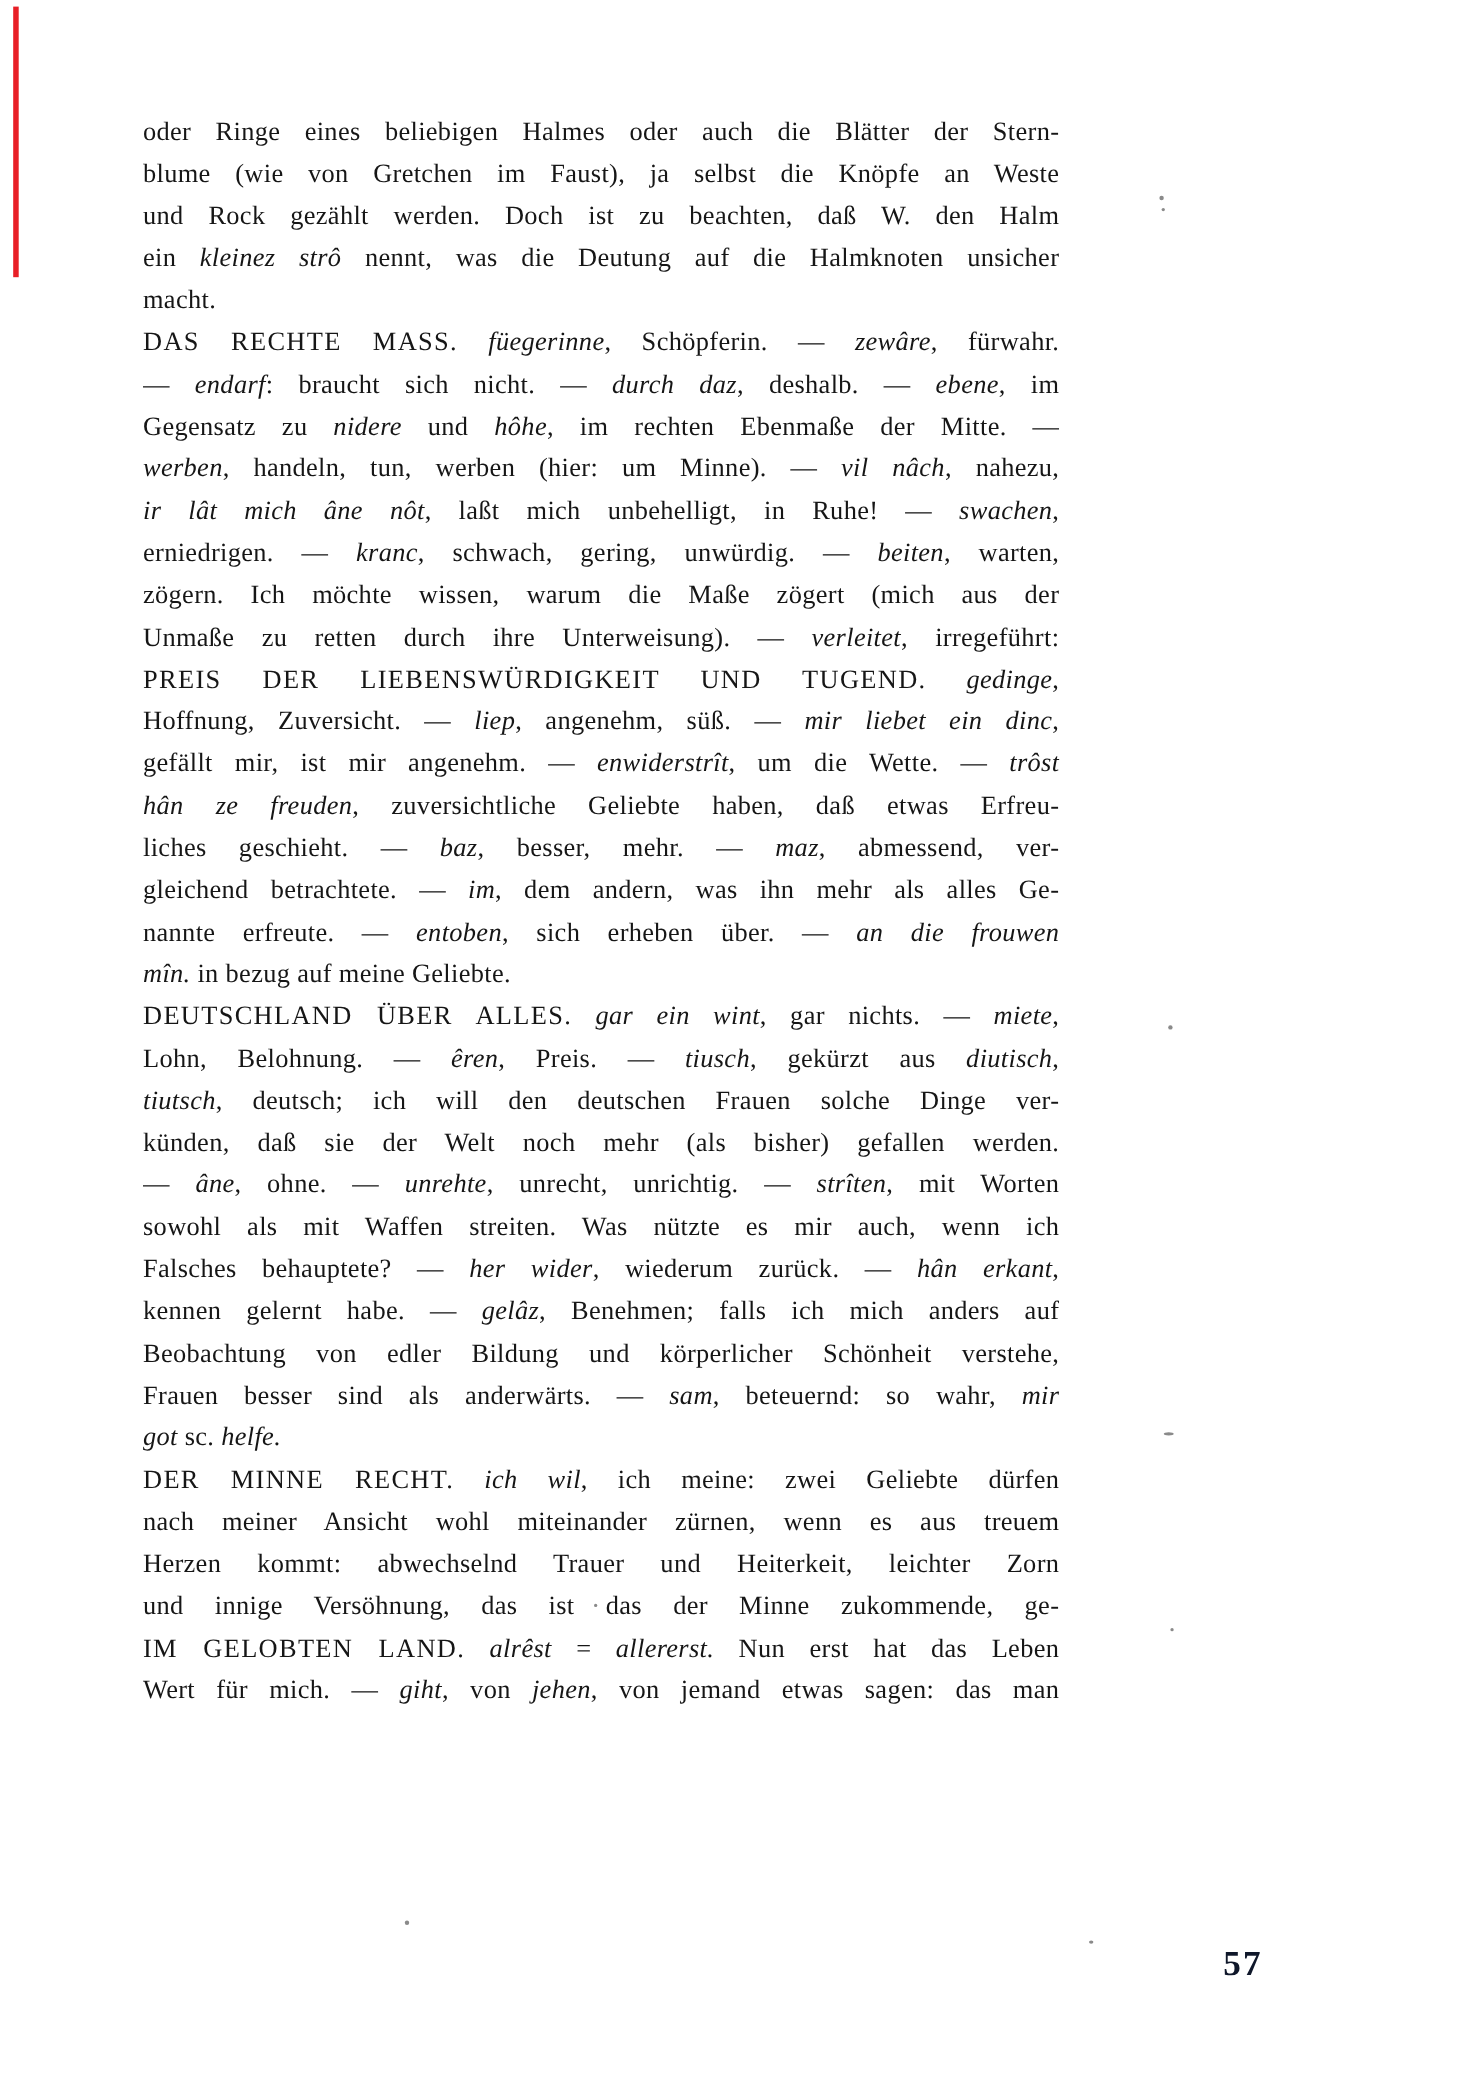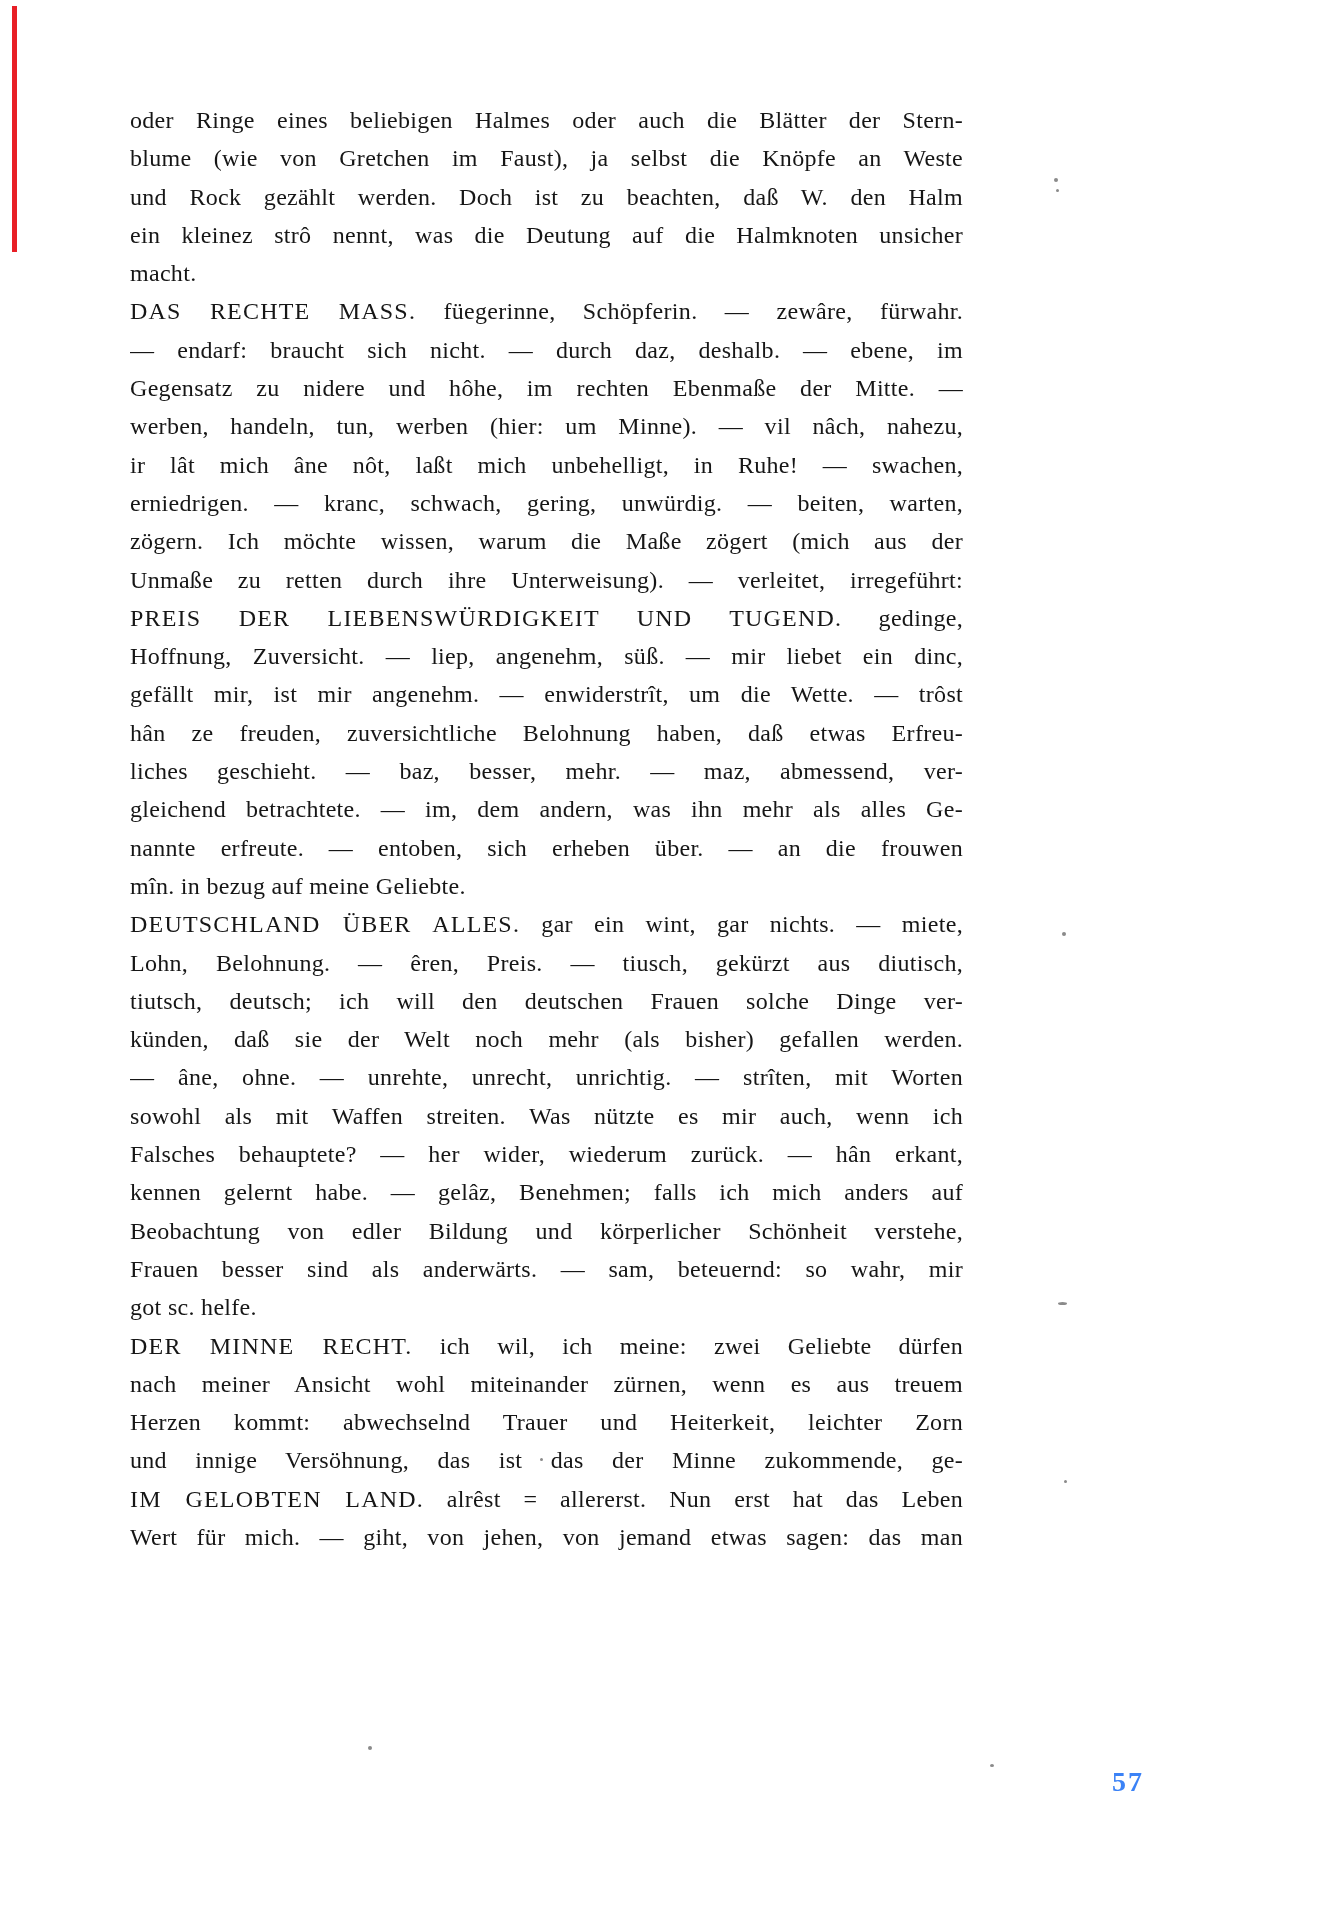--- a/index.html
+++ b/index.html
@@ -25,30 +25,30 @@
     overflow: hidden;
     letter-spacing: 0.3px;
     text-align: left;
     white-space: normal;
   }
   .line.just {
     text-align: justify;
     text-align-last: justify;
   }
   .rn { font-style: normal; }
-  .ri { }
+  .ri { font-style: italic; }
   .rc { font-style: normal; letter-spacing: 1.2px; }
   .page-number {
     position: absolute;
     left: 1112px;
     top: 1766px;
-    font-size: 28px;
+    font-size: 32px;
     font-weight: 600;
     letter-spacing: 2px;
-    color: #3b82f6;
+    color: #0f172a;
   }
   .red-line {
     position: absolute;
     left: 12px;
     top: 6px;
     width: 5px;
     height: 246px;
     background: #e81f26;
   }
   .speck {
@@ -72,21 +72,21 @@
       <div class="line just"><span class="rn">— </span><span class="ri">endarf</span><span class="rn">: braucht sich nicht. — </span><span class="ri">durch daz</span><span class="rn">, deshalb. — </span><span class="ri">ebene</span><span class="rn">, im</span></div>
       <div class="line just"><span class="rn">Gegensatz zu </span><span class="ri">nidere</span><span class="rn"> und </span><span class="ri">hôhe</span><span class="rn">, im rechten Ebenmaße der Mitte. —</span></div>
       <div class="line just"><span class="ri">werben</span><span class="rn">, handeln, tun, werben (hier: um Minne). — </span><span class="ri">vil nâch</span><span class="rn">, nahezu,</span></div>
       <div class="line just"><span class="ri">ir lât mich âne nôt</span><span class="rn">, laßt mich unbehelligt, in Ruhe! — </span><span class="ri">swachen</span><span class="rn">,</span></div>
       <div class="line just"><span class="rn">erniedrigen. — </span><span class="ri">kranc</span><span class="rn">, schwach, gering, unwürdig. — </span><span class="ri">beiten</span><span class="rn">, warten,</span></div>
       <div class="line just"><span class="rn">zögern.  Ich möchte wissen, warum die Maße zögert (mich aus der</span></div>
       <div class="line just"><span class="rn">Unmaße zu retten durch ihre Unterweisung). — </span><span class="ri">verleitet</span><span class="rn">, irregeführt:</span></div>
       <div class="line just"><span class="rc">PREIS DER LIEBENSWÜRDIGKEIT UND TUGEND.</span><span class="rn">  </span><span class="ri">gedinge</span><span class="rn">,</span></div>
       <div class="line just"><span class="rn">Hoffnung, Zuversicht. — </span><span class="ri">liep</span><span class="rn">, angenehm, süß. — </span><span class="ri">mir liebet ein dinc</span><span class="rn">,</span></div>
       <div class="line just"><span class="rn">gefällt mir, ist mir angenehm. — </span><span class="ri">enwiderstrît</span><span class="rn">, um die Wette. — </span><span class="ri">trôst</span></div>
-      <div class="line just"><span class="ri">hân ze freuden</span><span class="rn">, zuversichtliche Belohnung haben, daß etwas Erfreu-</span></div>
+      <div class="line just"><span class="ri">hân ze freuden</span><span class="rn">, zuversichtliche Geliebte haben, daß etwas Erfreu-</span></div>
       <div class="line just"><span class="rn">liches geschieht. — </span><span class="ri">baz</span><span class="rn">, besser, mehr. — </span><span class="ri">maz</span><span class="rn">, abmessend, ver-</span></div>
       <div class="line just"><span class="rn">gleichend betrachtete. — </span><span class="ri">im</span><span class="rn">, dem andern, was ihn mehr als alles Ge-</span></div>
       <div class="line just"><span class="rn">nannte erfreute. — </span><span class="ri">entoben</span><span class="rn">, sich erheben über. — </span><span class="ri">an die frouwen</span></div>
       <div class="line"><span class="ri">mîn.</span><span class="rn"> in bezug auf meine Geliebte.</span></div>
       <div class="line just"><span class="rc">DEUTSCHLAND ÜBER ALLES.</span><span class="rn">  </span><span class="ri">gar ein wint</span><span class="rn">, gar nichts. — </span><span class="ri">miete</span><span class="rn">,</span></div>
       <div class="line just"><span class="rn">Lohn, Belohnung. — </span><span class="ri">êren</span><span class="rn">, Preis. — </span><span class="ri">tiusch</span><span class="rn">, gekürzt aus </span><span class="ri">diutisch</span><span class="rn">,</span></div>
       <div class="line just"><span class="ri">tiutsch</span><span class="rn">, deutsch; ich will den deutschen Frauen solche Dinge ver-</span></div>
       <div class="line just"><span class="rn">künden, daß sie der Welt noch mehr (als bisher) gefallen werden.</span></div>
       <div class="line just"><span class="rn">— </span><span class="ri">âne</span><span class="rn">, ohne. — </span><span class="ri">unrehte</span><span class="rn">, unrecht, unrichtig. — </span><span class="ri">strîten</span><span class="rn">, mit Worten</span></div>
       <div class="line just"><span class="rn">sowohl als mit Waffen streiten.  Was nützte es mir auch, wenn ich</span></div>

